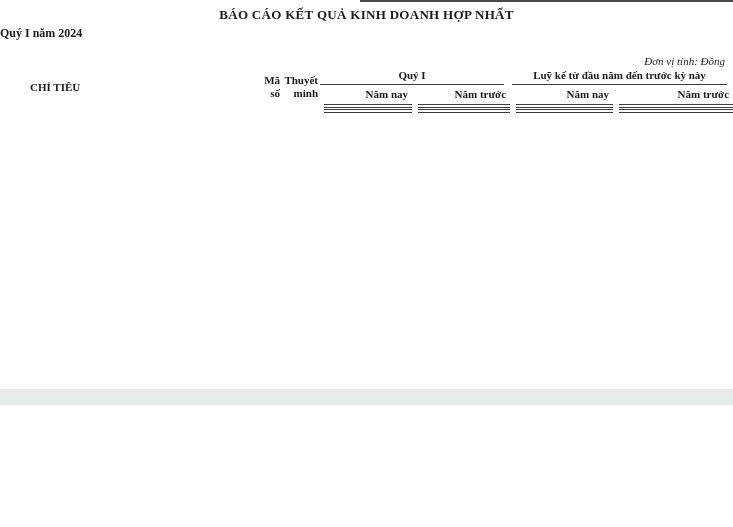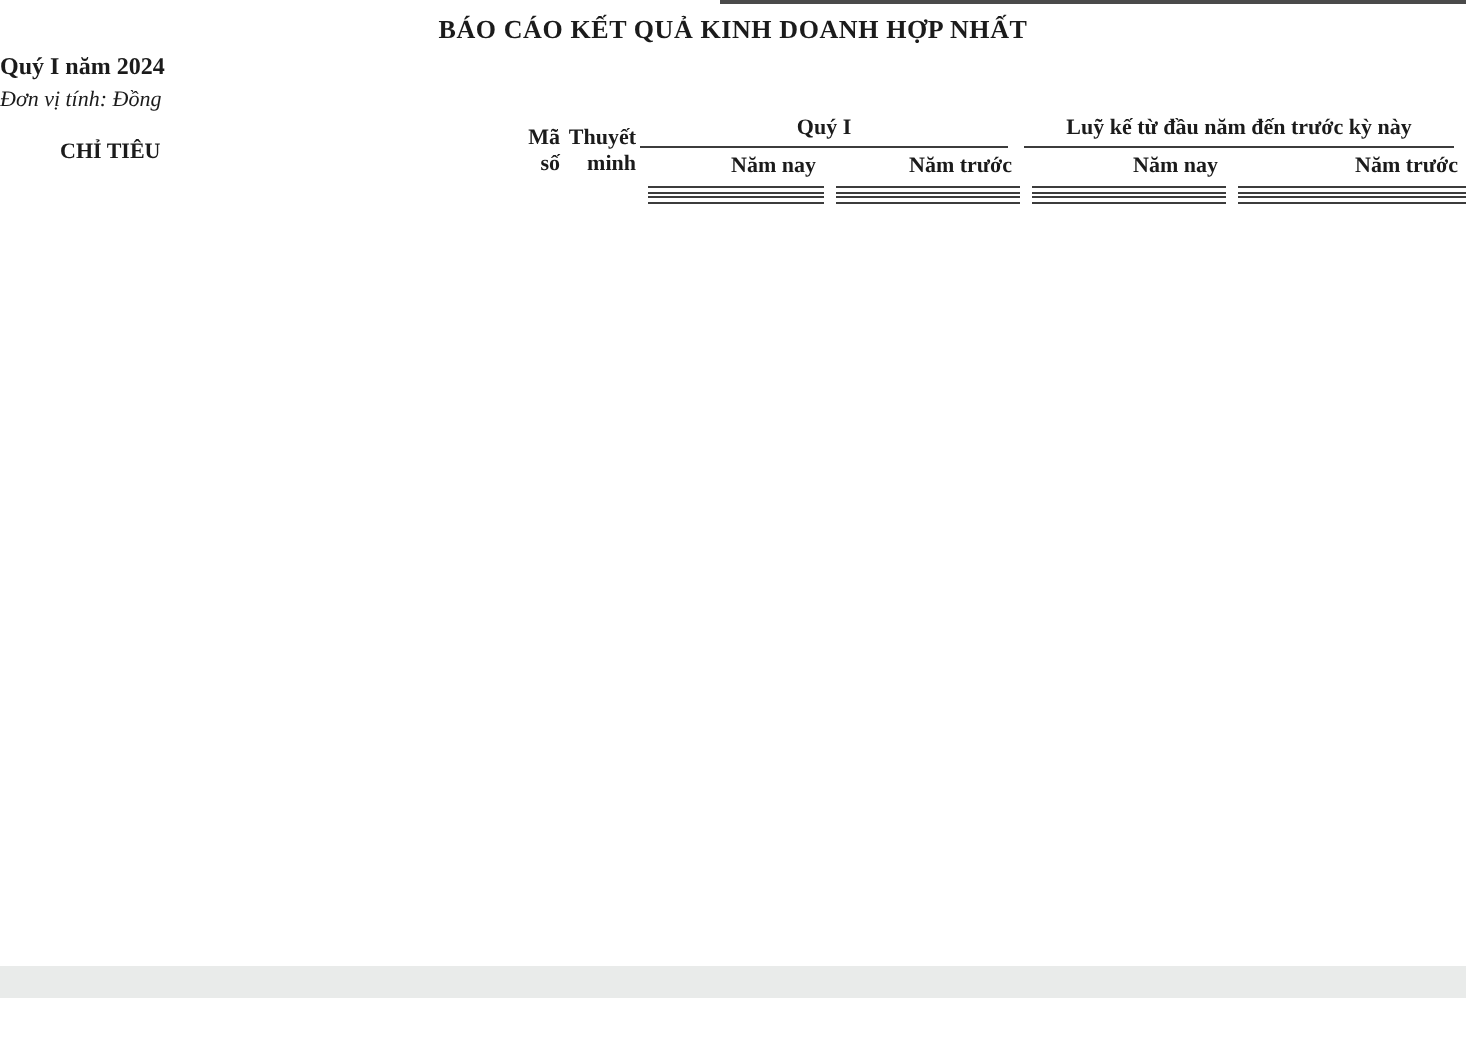--- a/index.html
+++ b/index.html
@@ -1,20 +1,20 @@
 <!DOCTYPE html>
 <html><head>
 <meta charset="utf-8">
 <style>
   * { margin: 0; padding: 0; box-sizing: border-box; }
   html, body { background: #fff; }
   .page {
     position: relative;
     width: 733px;
-    height: 499px;
+    height: 405px;
     background: #ffffff;
     overflow: hidden;
     font-family: "Liberation Serif", "DejaVu Serif", serif;
     color: #1b1b1b;
   }
   .artifact-line {
     position: absolute;
     top: 0; left: 360px; width: 373px; height: 2px;
     background: #4a4a4a;
   }
@@ -25,25 +25,25 @@
     letter-spacing: 0.3px;
     padding-top: 7px;
   }
   .subtitle {
     text-align: left;
     font-weight: bold;
     font-size: 12px;
     margin-top: 3px;
   }
   .unit-note {
-    text-align: left;
+    text-align: right;
     font-style: italic;
     font-size: 11px;
     padding-right: 8px;
-    margin-top: 3px;
+    margin-top: 14px;
   }
   table.report {
     width: 733px;
     border-collapse: collapse;
     table-layout: fixed;
     margin-top: 2px;
     font-size: 11px;
   }
   th { font-weight: bold; font-size: 11px; }
   .th-chitieu { text-align: left; vertical-align: middle; padding-left: 30px; }

